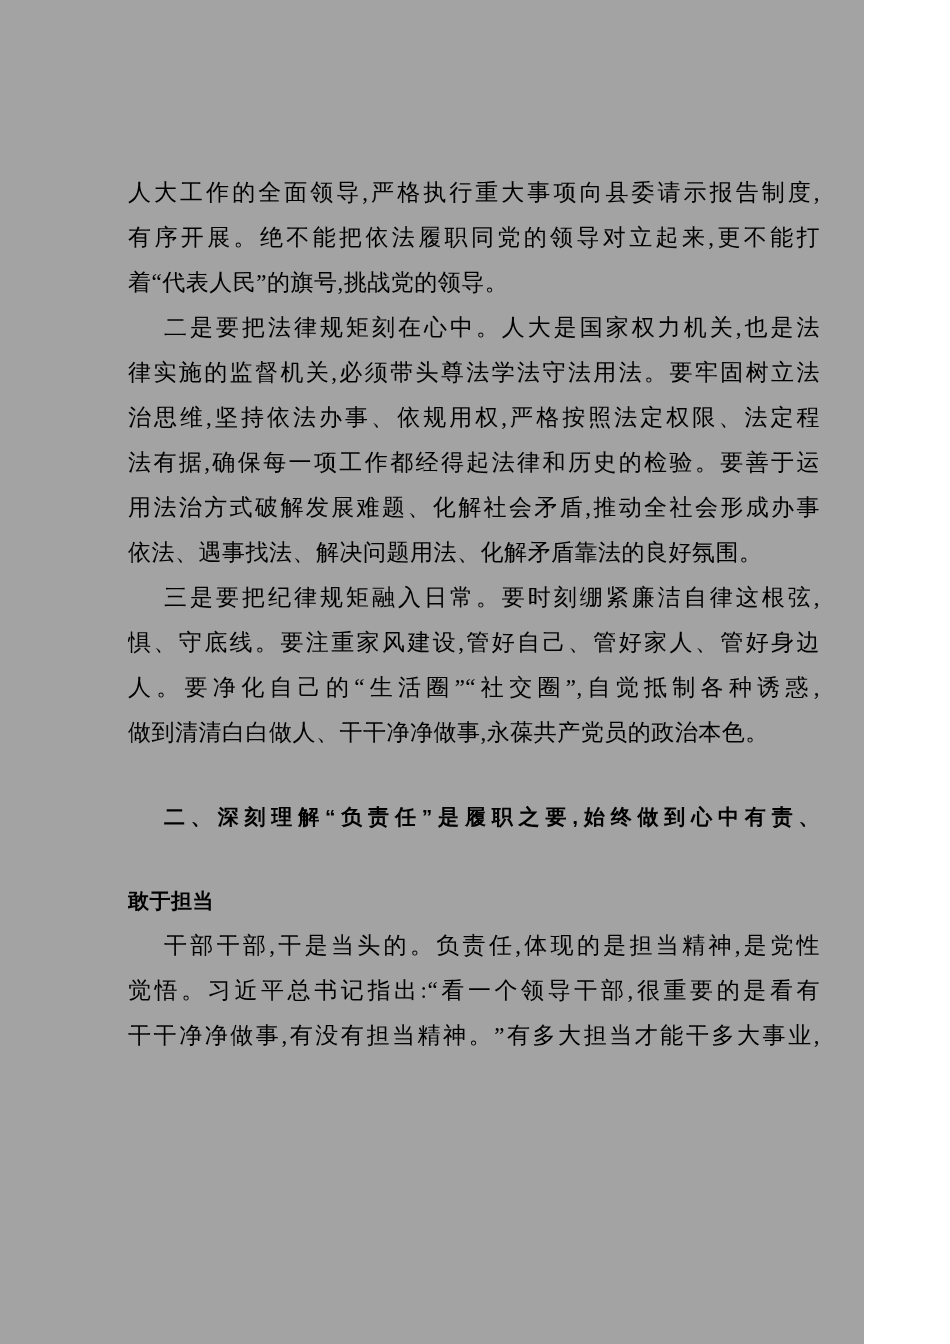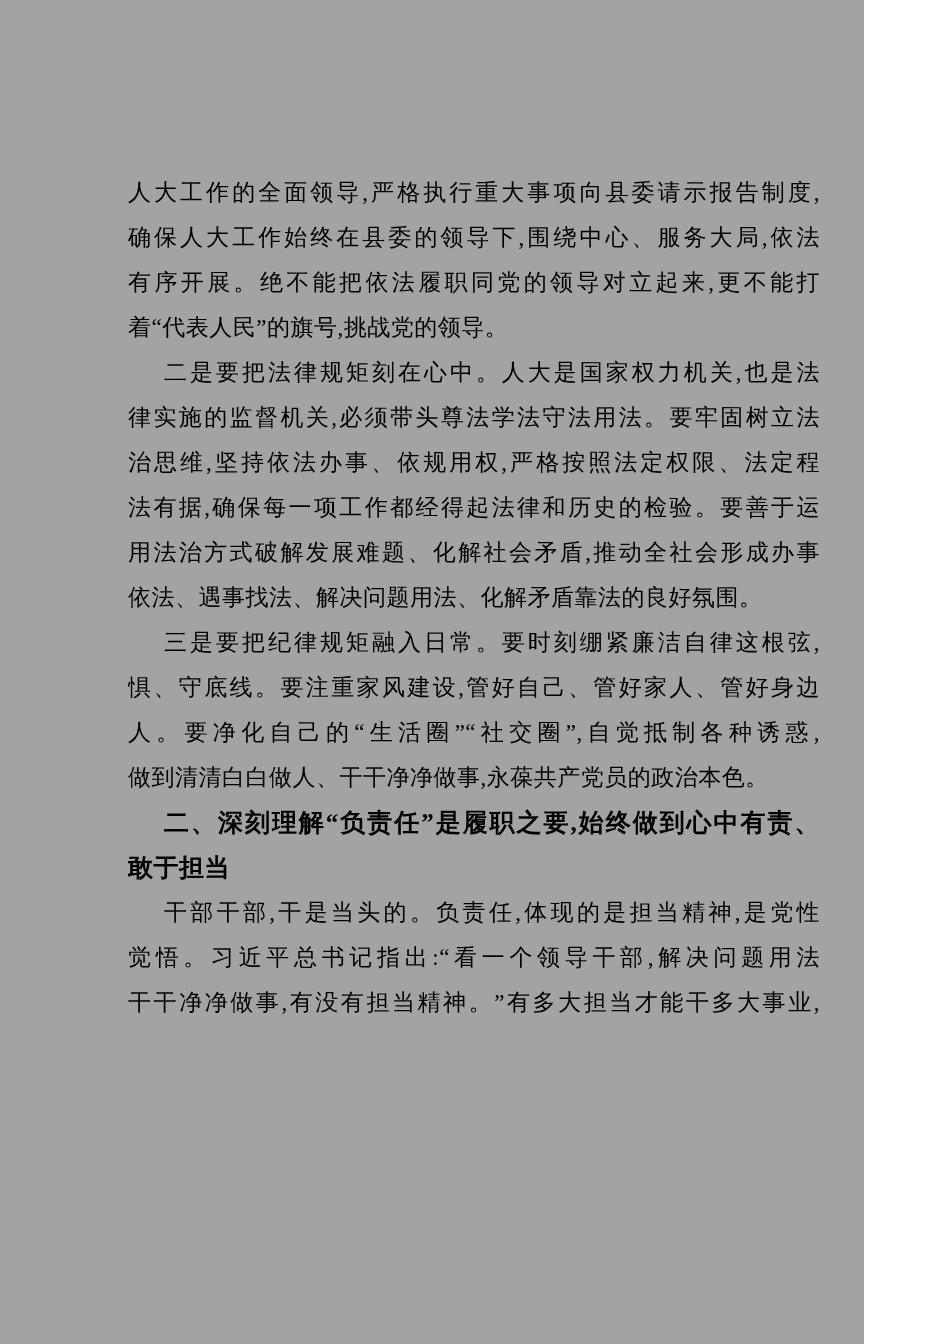--- a/index.html
+++ b/index.html
@@ -32,44 +32,44 @@
     text-align: justify;
     text-align-last: justify;
   }
   .line.para-end {
     text-align-last: left;
   }
   .line.indent {
     padding-left: 36px;
   }
   .line.heading {
-    font-family: Liberation Serif, serif;
+    font-family: Liberation Sans, sans-serif;
     font-weight: bold;
-    font-size: 25px;
+    font-size: 21px;
     letter-spacing: 0.5px;
+    margin-top: 39px;
   }
 </style>
 </head>
 <body>
 
 <div class="page">
   <div class="content">
       <div class="line">人大工作的全面领导,严格执行重大事项向县委请示报告制度,</div>
-      <div class="line">确保人大工作始终在县委的领导下,围绕中心、服务大局,依法</div>
       <div class="line">有序开展。绝不能把依法履职同党的领导对立起来,更不能打</div>
       <div class="line para-end">着“代表人民”的旗号,挑战党的领导。</div>
       <div class="line indent">二是要把法律规矩刻在心中。人大是国家权力机关,也是法</div>
       <div class="line">律实施的监督机关,必须带头尊法学法守法用法。要牢固树立法</div>
       <div class="line">治思维,坚持依法办事、依规用权,严格按照法定权限、法定程</div>
       <div class="line">法有据,确保每一项工作都经得起法律和历史的检验。要善于运</div>
       <div class="line">用法治方式破解发展难题、化解社会矛盾,推动全社会形成办事</div>
       <div class="line para-end">依法、遇事找法、解决问题用法、化解矛盾靠法的良好氛围。</div>
       <div class="line indent">三是要把纪律规矩融入日常。要时刻绷紧廉洁自律这根弦,</div>
       <div class="line">惧、守底线。要注重家风建设,管好自己、管好家人、管好身边</div>
       <div class="line">人。要净化自己的“生活圈”“社交圈”,自觉抵制各种诱惑,</div>
       <div class="line para-end">做到清清白白做人、干干净净做事,永葆共产党员的政治本色。</div>
       <div class="line heading indent">二、深刻理解“负责任”是履职之要,始终做到心中有责、</div>
       <div class="line heading para-end">敢于担当</div>
       <div class="line indent">干部干部,干是当头的。负责任,体现的是担当精神,是党性</div>
-      <div class="line">觉悟。习近平总书记指出:“看一个领导干部,解决问题用法</div>
+      <div class="line">觉悟。习近平总书记指出:“看一个领导干部,很重要的是看有</div>
       <div class="line">干干净净做事,有没有担当精神。”有多大担当才能干多大事业,</div>
     </div>
 </div>
 
 </body></html>

